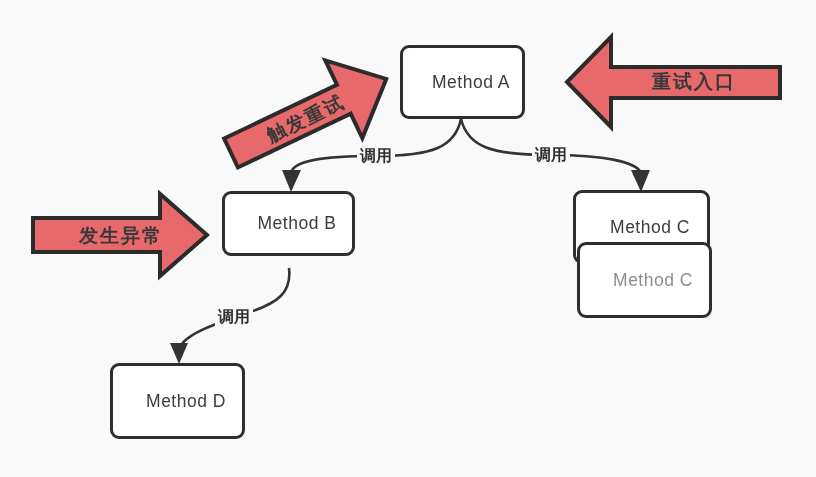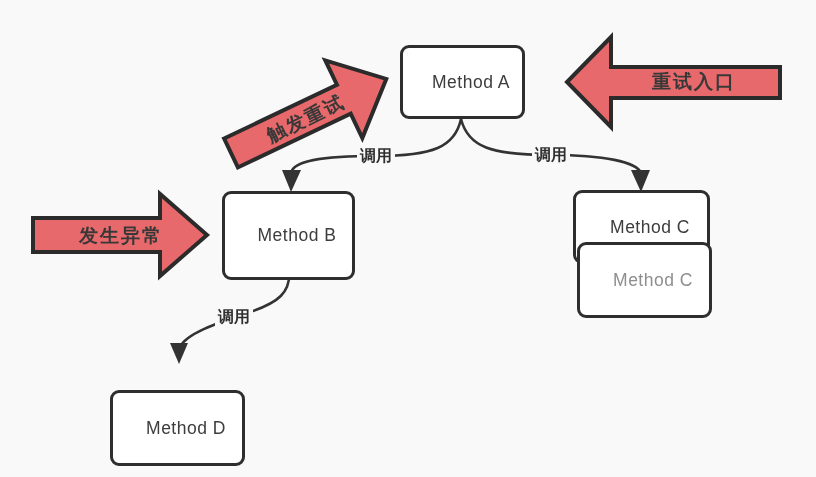--- a/index.html
+++ b/index.html
@@ -54,33 +54,33 @@
 
     <g transform="translate(231,153) rotate(-25.5)">
       <polygon points="0,-16 125,-16 125,-43 172,0 125,43 125,16 0,16" fill="#e8696b" stroke="#2b2b2b" stroke-width="4"></polygon>
     </g>
   </svg>
 
   <div class="node" style="left:400px;top:45px;width:125px;height:74px;">
     <span>Method A</span>
   </div>
 
-  <div class="node" style="left:222px;top:191px;width:133px;height:89px;">
+  <div class="node" style="left:222px;top:191px;width:133px;height:65px;">
     <span>Method B</span>
   </div>
 
   <div class="node" style="left:573px;top:190px;width:137px;height:74px;">
     <span>Method C</span>
   </div>
 
   <div class="node front ghost" style="left:577px;top:242px;width:135px;height:76px;">
     <span>Method C</span>
   </div>
 
-  <div class="node" style="left:110px;top:363px;width:135px;height:76px;margin-top:27px;">
+  <div class="node" style="left:110px;top:363px;width:135px;height:76px;">
     <span>Method D</span>
   </div>
 
   <div class="edge-label" style="left:376px;top:156px;">调用</div>
 
   <div class="edge-label" style="left:551px;top:155px;">调用</div>
 
   <div class="edge-label" style="left:234px;top:317px;">调用</div>
 
   <div class="arrow-label rotated" style="left:306px;top:119px;">触发重试</div>

